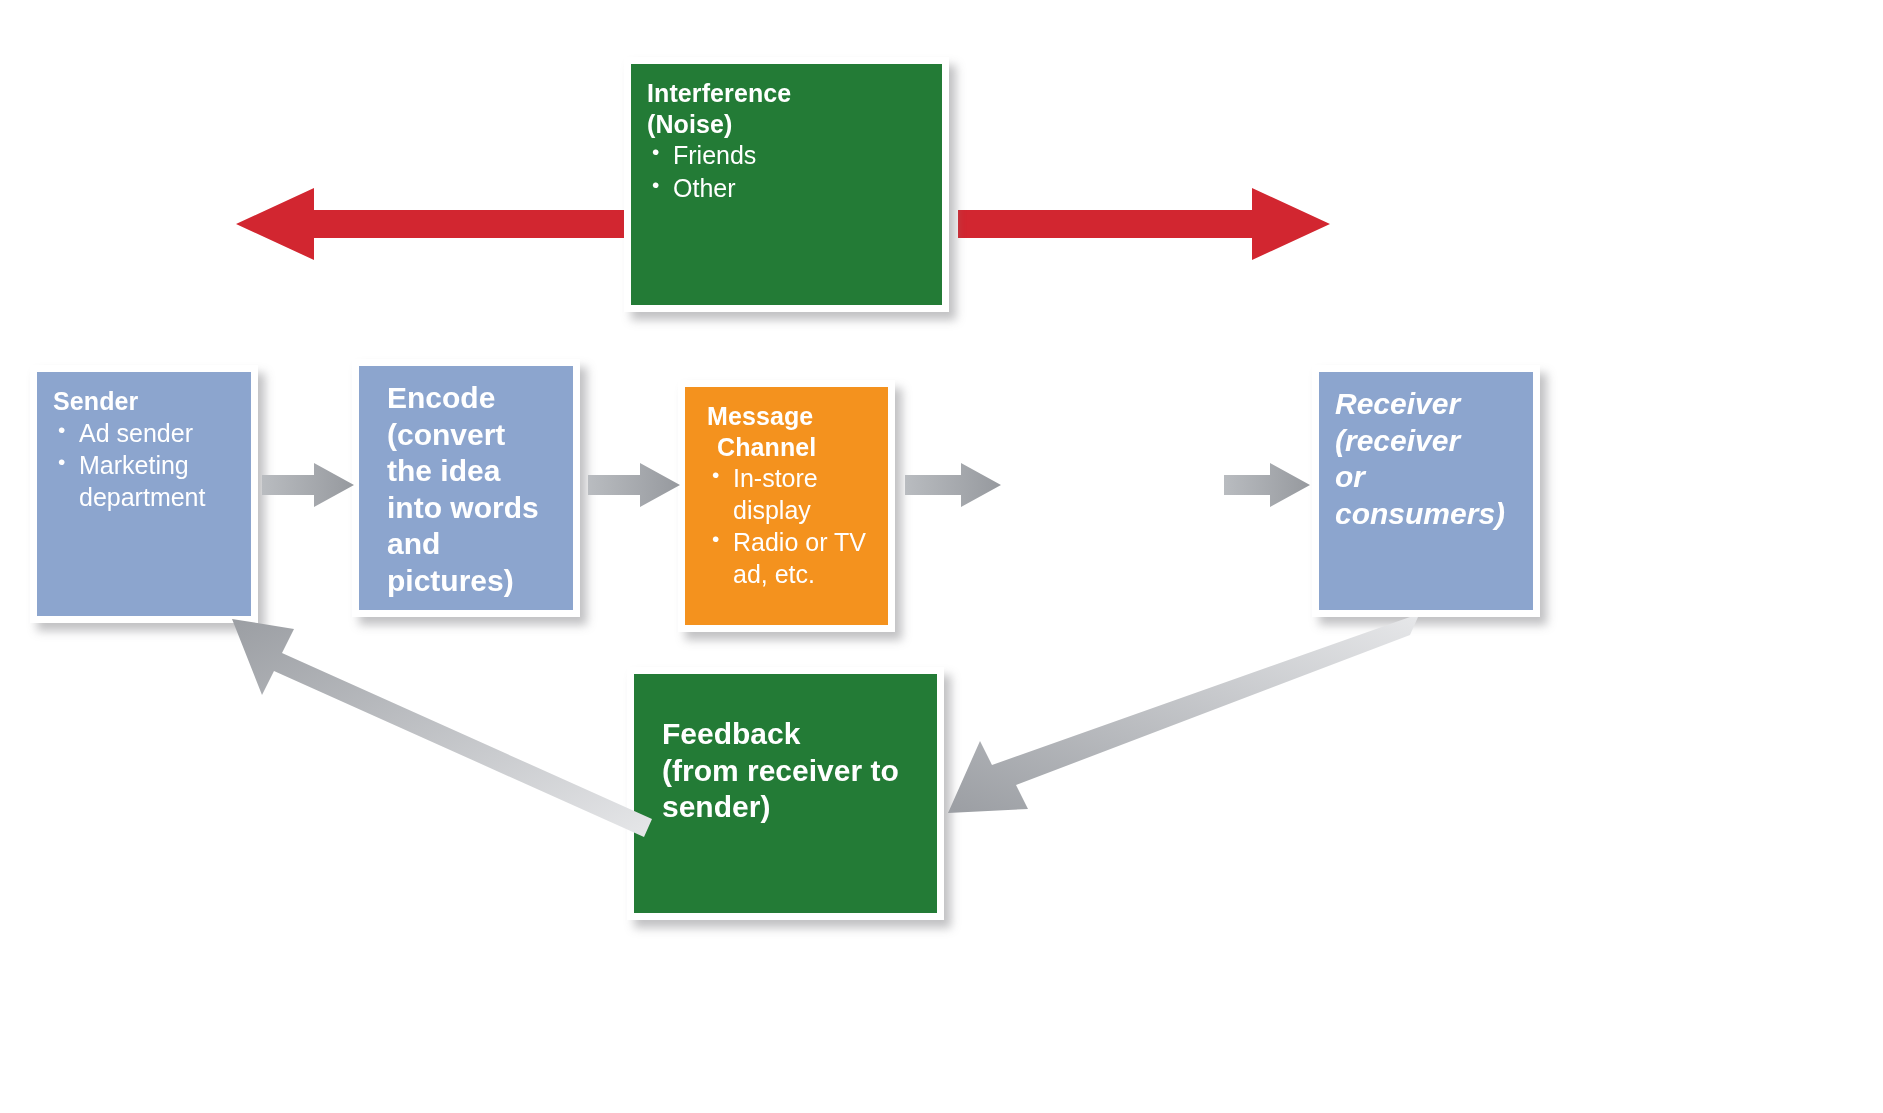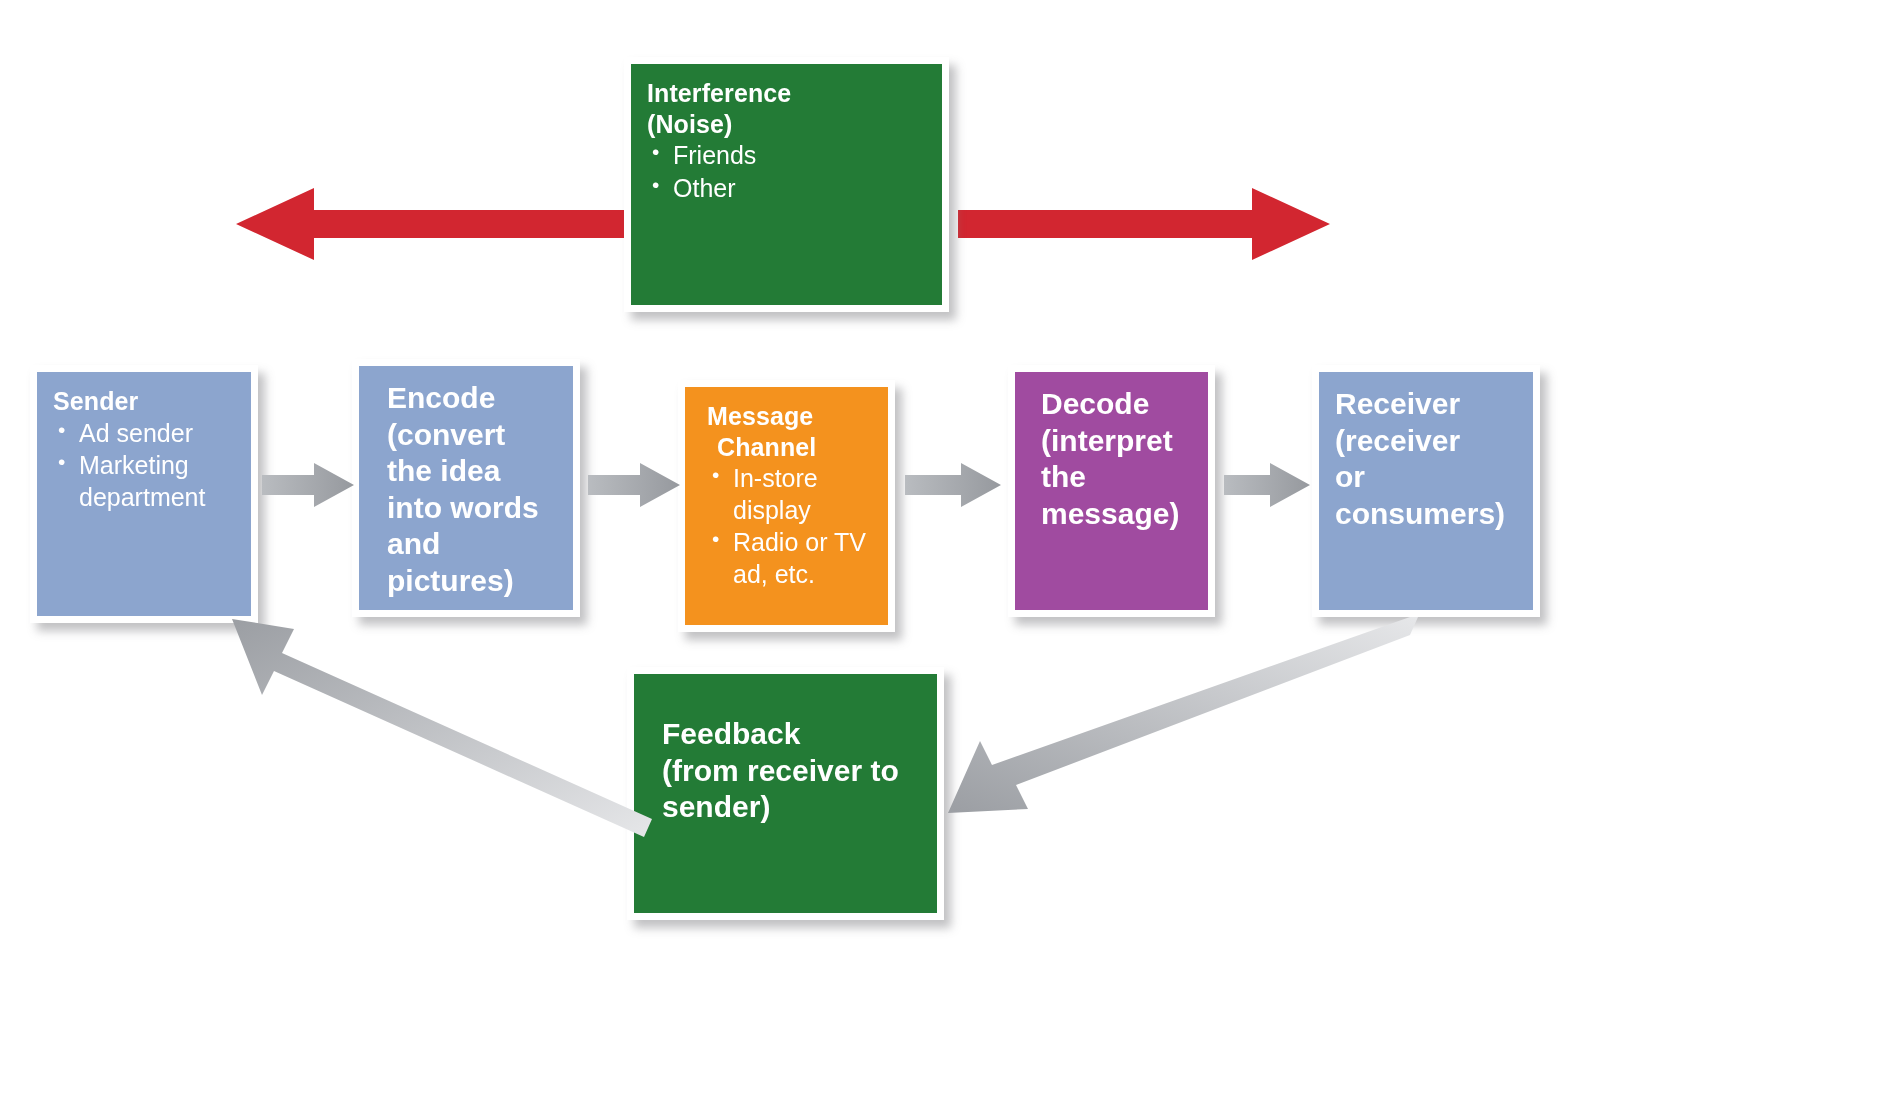--- a/index.html
+++ b/index.html
@@ -137,31 +137,23 @@
     <div class="inner" style="padding-left:22px;">
       <div class="title">Message</div>
       <div class="title" style="padding-left:10px;">Channel</div>
       <ul class="bul">
         <li>In-store display</li>
         <li>Radio or TV ad, etc.</li>
       </ul>
     </div>
   </div>
 
-  <div class="node c-purple" id="decode">
-    <div class="inner" style="padding-left:26px;">
-      <div class="body-bold">Decode</div>
-      <div class="body-bold">(interpret</div>
-      <div class="body-bold">the</div>
-      <div class="body-bold">message)</div>
-    </div>
-  </div>
 
   <div class="node c-blue" id="receiver">
-    <div class="inner" style="">
+    <div class="inner" style="font-style:italic;">
       <div class="body-bold">Receiver</div>
       <div class="body-bold">(receiver</div>
       <div class="body-bold">or</div>
       <div class="body-bold">consumers)</div>
     </div>
   </div>
 
   <div class="node c-green" id="feedback">
     <div class="inner" style="padding-top:42px;padding-left:28px;">
       <div class="body-bold">Feedback</div>

